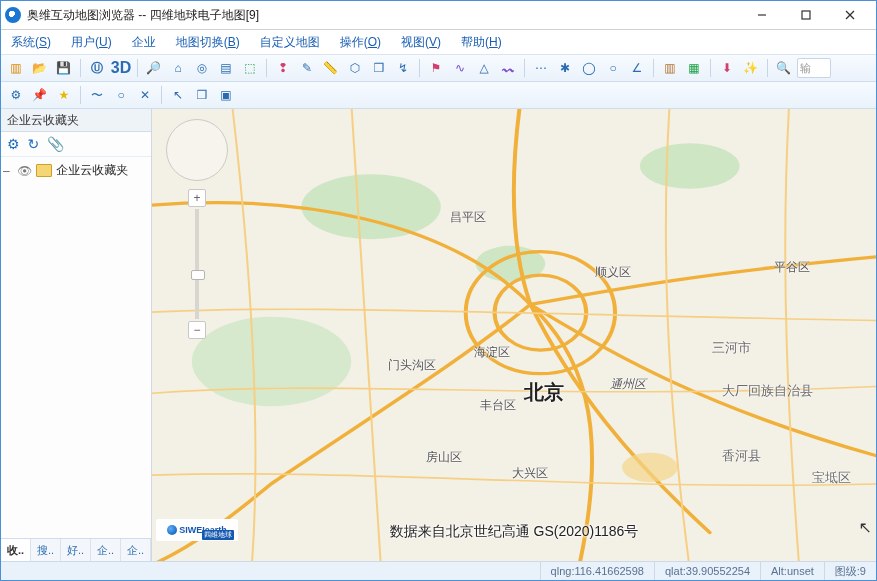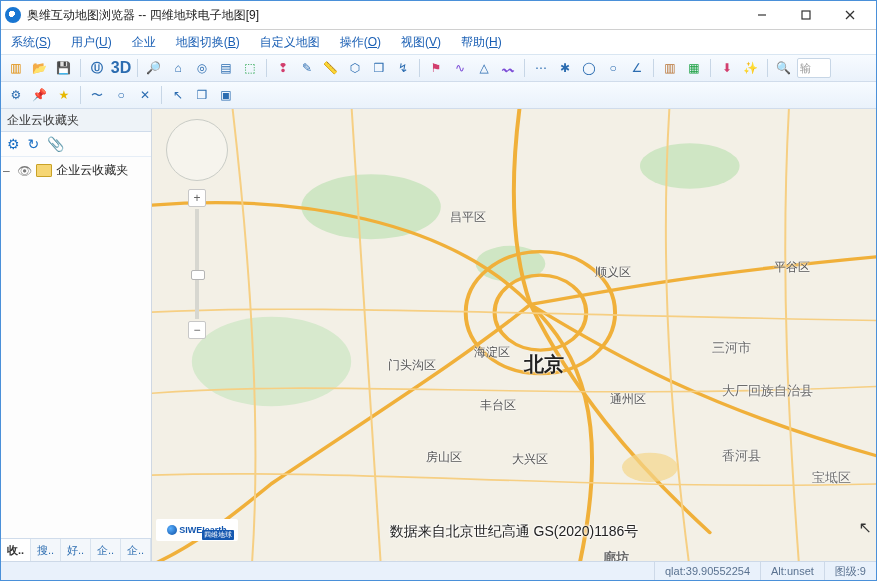--- a/index.html
+++ b/index.html
@@ -44,21 +44,21 @@
   .zoomslider .zthumb{position:absolute;top:55%;left:-4px;width:12px;height:8px;background:#fff;border:1px solid #b5b5b5;border-radius:2px;}
   .scalebar{position:absolute;left:6px;bottom:44px;display:flex;flex-direction:column;align-items:flex-start;}
   .scalebar .lbl{font-size:12px;color:#333;padding-left:8px;}
   .scalebar .bar{width:82px;height:8px;border:2px solid #333;border-top:none;}
   .provider{position:absolute;left:4px;bottom:20px;width:82px;height:22px;background:#fff;border-radius:2px;display:flex;align-items:center;justify-content:center;font-size:9px;font-weight:bold;color:#1558b0;gap:2px;}
   .provider .dot{width:10px;height:10px;border-radius:50%;background:radial-gradient(circle at 35% 35%,#5ab0ff,#0b4da2);}
   .provider .sub{position:absolute;bottom:1px;right:4px;font-size:7px;font-weight:normal;background:#1558b0;color:#fff;padding:0 2px;border-radius:1px;}
   .attrib{position:absolute;bottom:20px;left:50%;transform:translateX(-50%);color:#222;text-shadow:0 0 3px #fff,0 0 3px #fff,0 0 3px #fff;font-size:14px;white-space:nowrap;}
   .cursor-ic{position:absolute;right:4px;bottom:24px;color:#333;font-size:16px;}
   .city{position:absolute;white-space:nowrap;text-shadow:0 0 2px #fff,0 0 2px #fff;}
-  .city.big{font-size:20px;font-weight:600;color:#222;}
+  .city.big{font-size:20px;font-weight:600;color:#222;margin-top:28px;}
   .city.dist{font-size:12px;color:#555;}
   .city.cnty{font-size:13px;color:#6b6b6b;}
   
   .statusbar{height:18px;background:#e9f1fb;border-top:1px solid #cdd9e8;display:flex;align-items:center;font-size:11px;color:#5a7290;}
   .statusbar .sseg{padding:0 10px;border-left:1px solid #cdd9e8;height:100%;display:flex;align-items:center;}
   .statusbar .sspacer{flex:1;}
 </style>
 </head>
 <body>
 
@@ -226,41 +226,42 @@
         <div class="zbtn">−</div>
       </div>
 
       <div class="city big" style="left:372px;top:242px">北京</div>
       <div id="labels-host">
           <div class="city dist" style="left: 298px; top: 100px;">昌平区</div>
           <div class="city dist" style="left: 443px; top: 155px;">顺义区</div>
           <div class="city dist" style="left: 622px; top: 150px;">平谷区</div>
           <div class="city dist" style="left: 322px; top: 235px;">海淀区</div>
           <div class="city dist" style="left: 236px; top: 248px;">门头沟区</div>
-          <div class="city dist" style="left: 458px; top: 282px;">通州区</div>
+          <div class="city dist" style="left: 458px; top: 267px; font-style: italic;">通州区</div>
           <div class="city dist" style="left: 328px; top: 288px;">丰台区</div>
           <div class="city dist" style="left: 274px; top: 340px;">房山区</div>
-          <div class="city dist" style="left: 360px; top: 342px;">大兴区</div>
+          <div class="city dist" style="left: 360px; top: 356px;">大兴区</div>
           <div class="city cnty" style="left: 560px; top: 230px;">三河市</div>
           <div class="city cnty" style="left: 570px; top: 273px;">大厂回族自治县</div>
           <div class="city cnty" style="left: 570px; top: 330px; margin-top: 8px;">香河县</div>
           <div class="city cnty" style="left: 660px; top: 360px;">宝坻区</div>
           <div class="city cnty big" style="font-size: 13px; font-weight: 700; left: 451px; top: 440px;">廊坊</div>
           <div class="city cnty" style="left: 228px; top: 450px;">涿州市</div>
         </div>
 
       <div class="provider">
         <span class="dot"></span>
         <span>SIWEIearth</span>
         <span class="sub">四维地球</span>
       </div>
       <div class="attrib">数据来自北京世纪高通   GS(2020)1186号</div>
       <div class="cursor-ic">↖</div>
     </div>
   </div>
 
   <div class="statusbar">
     <div class="sspacer"></div>
+    <div class="sseg">qlng:116.41662598</div>
     <div class="sseg">qlat:39.90552254</div>
     <div class="sseg">Alt:unset</div>
     <div class="sseg">图级:9</div>
   </div>
 </div>
 
 </body></html>

